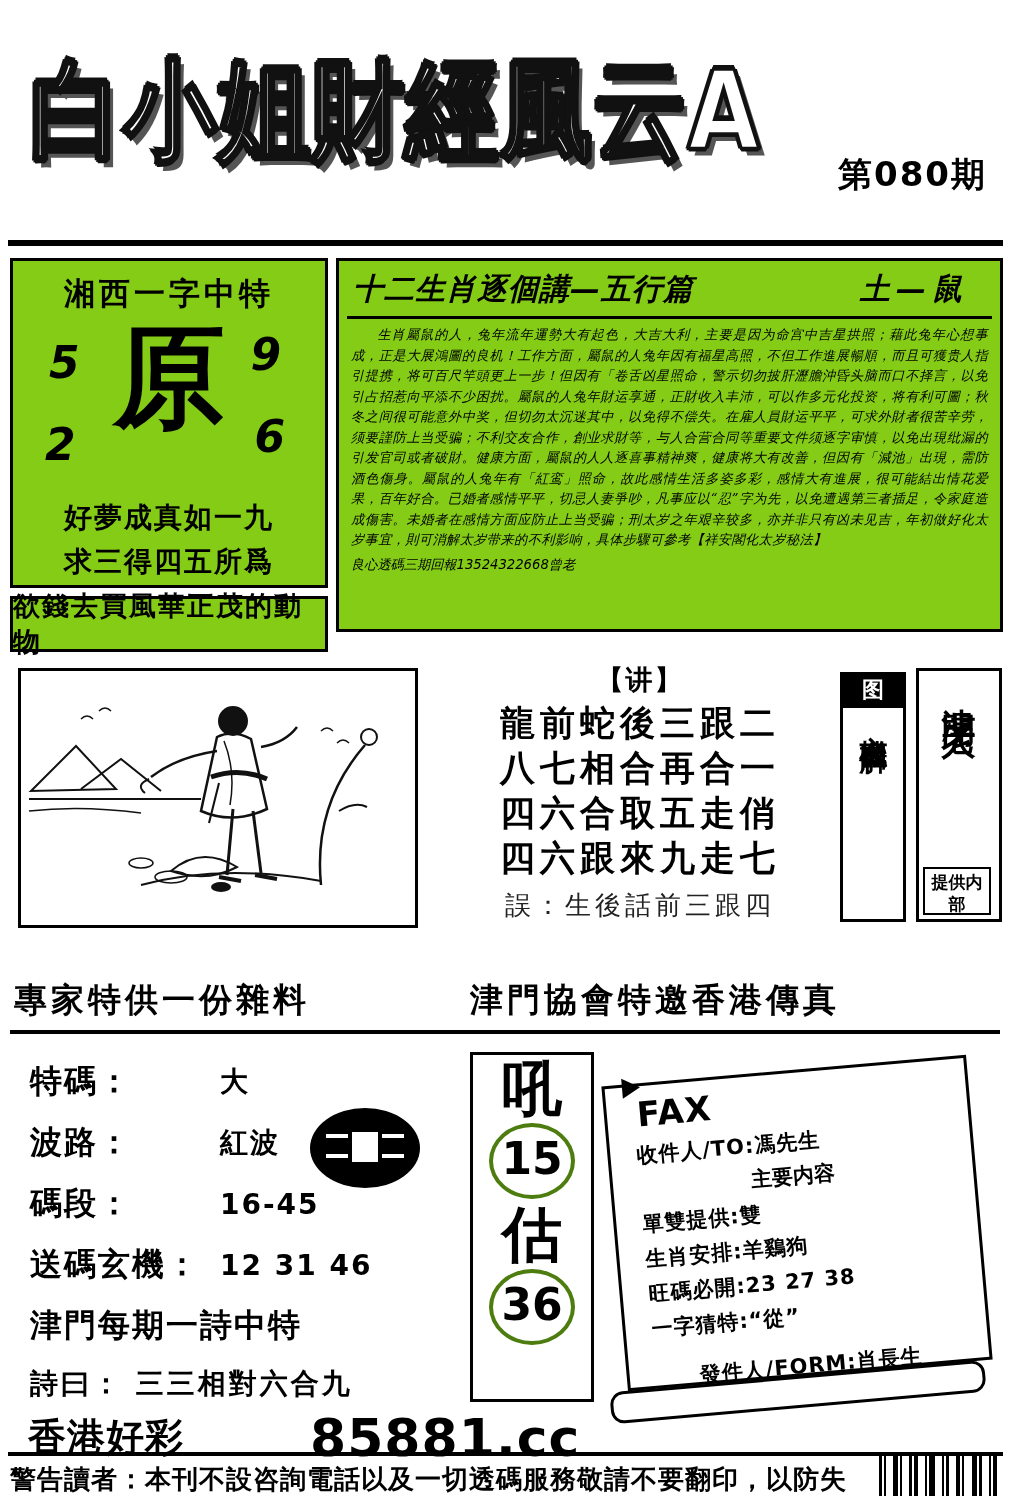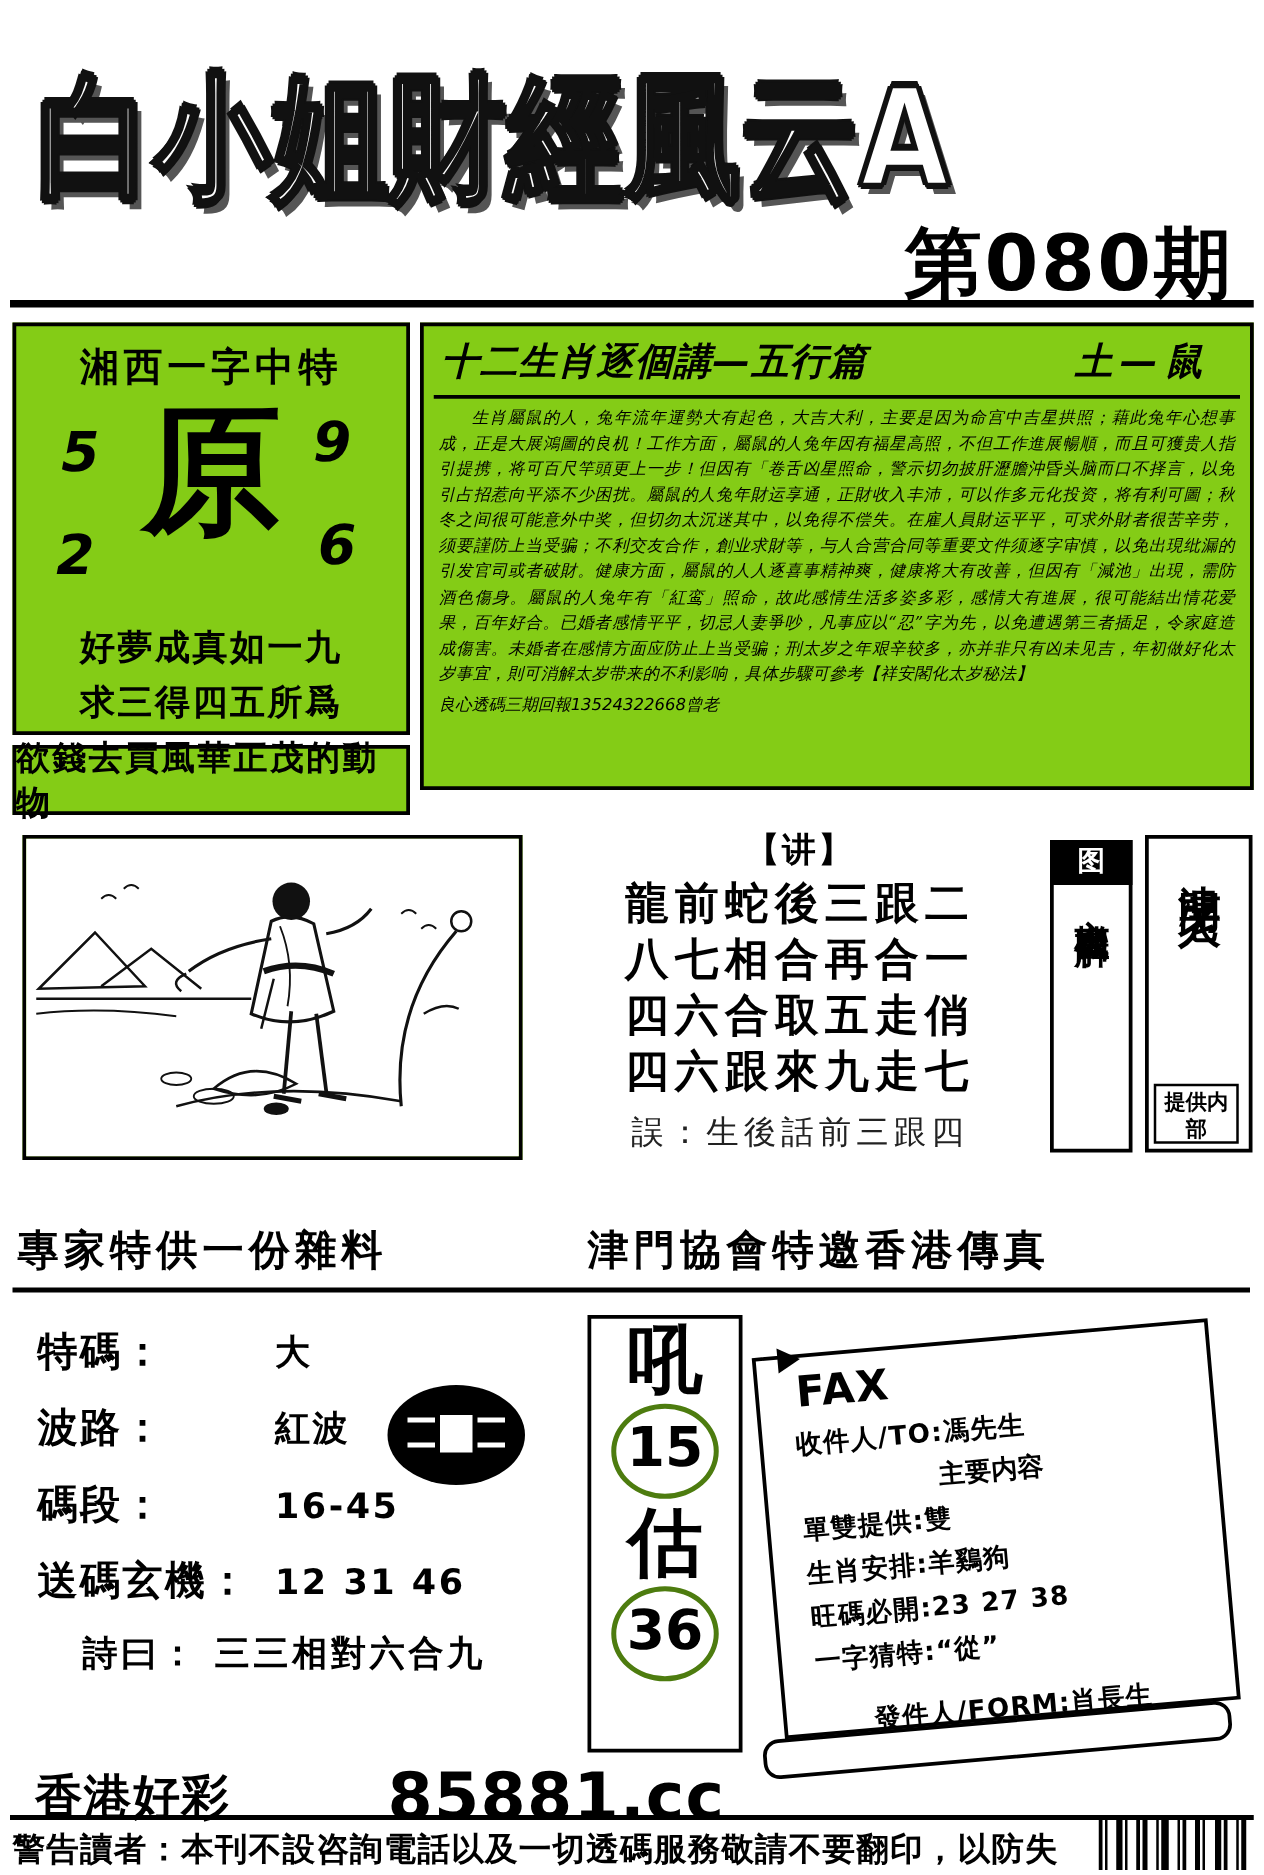--- a/index.html
+++ b/index.html
@@ -24,23 +24,22 @@
     -webkit-text-stroke:3px #111;
     text-shadow:
       3px 0 0 #111, -3px 0 0 #111, 0 3px 0 #111, 0 -3px 0 #111,
       6px 6px 0 #555;
     white-space:nowrap;
     transform:scaleY(1.18);
     transform-origin:left top;
   }
   .issue{
     position:absolute;right:24px;top:152px;
-    font-size:62px;font-weight:bold;letter-spacing:2px;
+    font-size:34px;font-weight:bold;letter-spacing:2px;
     font-family:"DejaVu Sans","Liberation Sans",sans-serif;
-    margin-top:17px;
   }
   .hr-thick{position:absolute;left:8px;width:995px;height:6px;background:#000;}
 
   
   .box{border:3px solid #000;position:absolute;box-sizing:border-box;background:#84cc16;}
 
   #left-lucky{left:10px;top:258px;width:318px;height:330px;}
   .ll-title{
     text-align:center;font-size:31px;font-weight:bold;margin-top:12px;letter-spacing:4px;
   }
@@ -124,21 +123,21 @@
   #banner-right{position:absolute;left:470px;top:978px;width:530px;height:48px;}
   .banner-txt{font-size:33px;font-weight:bold;letter-spacing:4px;white-space:nowrap;}
   .hr-mid{position:absolute;left:10px;top:1030px;width:990px;height:4px;background:#000;}
 
   
   #datalist{position:absolute;left:30px;top:1060px;width:430px;}
   .drow{display:flex;align-items:center;margin-bottom:17px;}
   .dlabel{font-size:32px;font-weight:bold;letter-spacing:2px;width:190px;}
   .dvalue{font-size:28px;font-weight:bold;letter-spacing:2px;}
   .dwide .dlabel{width:auto;}
-  .poem{font-size:28px;font-weight:bold;letter-spacing:3px;margin-top:6px;margin-left:36px;}
+  .poem{font-size:28px;font-weight:bold;letter-spacing:3px;margin-top:6px;}
 
   
   #coin{position:absolute;left:310px;top:1108px;width:110px;height:80px;}
   .coin-el{width:110px;height:80px;border-radius:50%;background:#000;position:relative;}
   .coin-sq{position:absolute;left:42px;top:24px;width:26px;height:30px;background:#fff;}
   .coin-bar{position:absolute;background:#fff;}
 
   
   #numcol{position:absolute;left:470px;top:1052px;width:124px;height:350px;border:3px solid #000;box-sizing:border-box;}
   .nc-char{font-size:60px;font-weight:bold;text-align:center;line-height:66px;}
@@ -299,20 +298,23 @@
       <div class="dlabel">波路：</div>
       <div class="dvalue">紅波</div>
     </div>
     <div class="drow">
       <div class="dlabel">碼段：</div>
       <div class="dvalue">16-45</div>
     </div>
     <div class="drow">
       <div class="dlabel">送碼玄機：</div>
       <div class="dvalue">12 31 46</div>
+    </div>
+    <div class="drow dwide">
+      <div class="dlabel">津門每期一詩中特</div>
     </div>
     <div class="poem">詩曰： 三三相對六合九</div>
   </div>
 
   <div id="coin">
     <div class="coin-el">
       <div class="coin-sq"></div>
       <div class="coin-bar" style="left:16px;top:26px;width:22px;height:4px;"></div>
       <div class="coin-bar" style="left:16px;top:46px;width:22px;height:4px;"></div>
       <div class="coin-bar" style="left:72px;top:26px;width:22px;height:4px;"></div>

